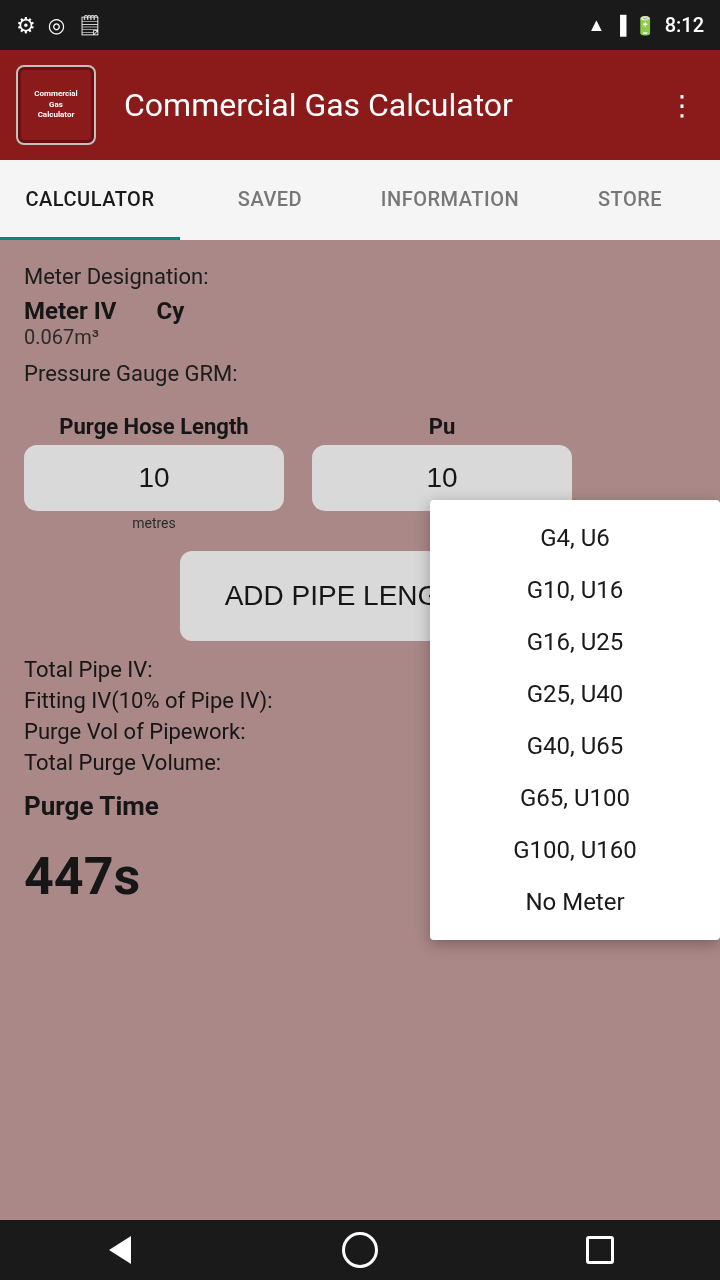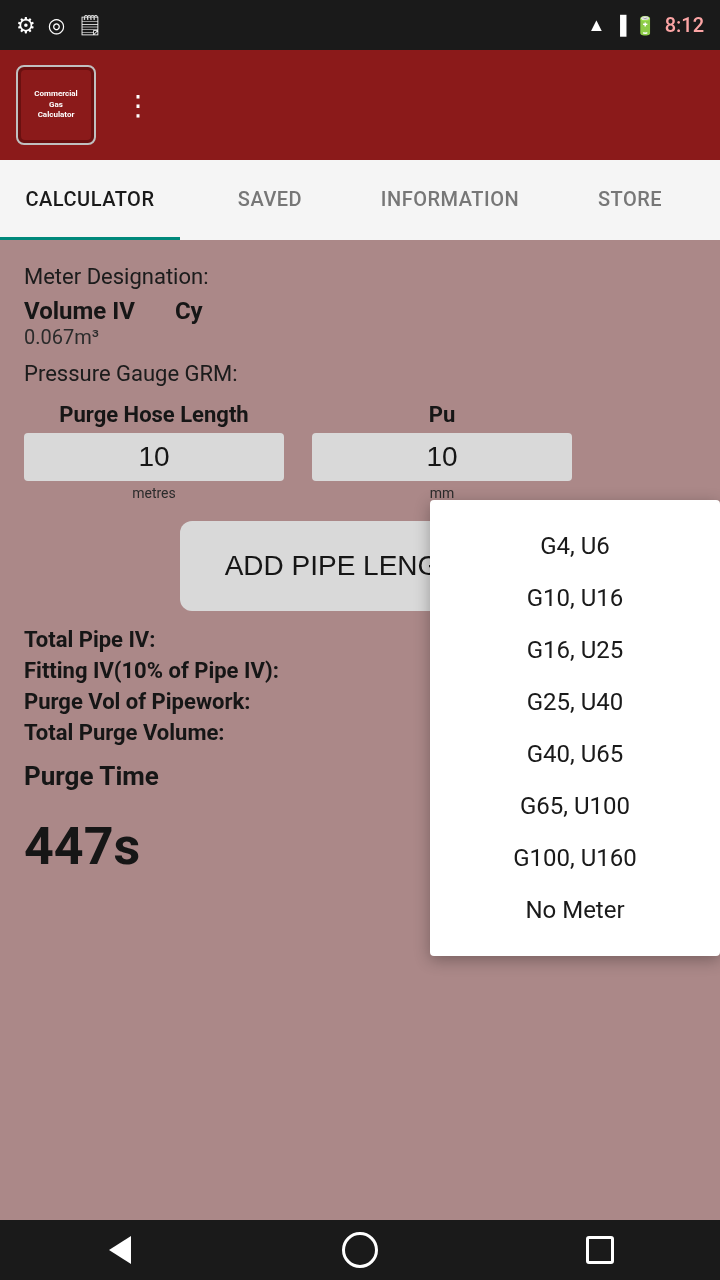--- a/index.html
+++ b/index.html
@@ -30,33 +30,33 @@
     }
     .status-right {
       display: flex;
       gap: 8px;
       align-items: center;
       font-size: 18px;
       color: white;
     }
     .status-time {
       font-size: 20px;
-      color: #fca5a5;
+      color: #ffffff;
       font-weight: 500;
     }
 
     
     .app-bar {
       width: 720px;
       height: 110px;
       background: #8b1a1a;
       display: flex;
       align-items: center;
       padding: 0 16px;
-      gap: 20px;
+      gap: 28px;
     }
     .app-logo {
       width: 80px;
       height: 80px;
       background: #6a1010;
       border-radius: 8px;
       display: flex;
       align-items: center;
       justify-content: center;
       flex-shrink: 0;
@@ -164,23 +164,23 @@
       align-items: center;
     }
     .input-col-label {
       font-size: 22px;
       font-weight: bold;
       color: #1a1a1a;
       margin-bottom: 6px;
     }
     .input-field {
       width: 260px;
-      height: 48px;
+      height: 66px;
       background: white;
-      border-radius: 4px;
+      border-radius: 13px;
       border: none;
       font-size: 28px;
       text-align: center;
       color: #1a1a1a;
       outline: none;
     }
     .input-unit {
       font-size: 14px;
       color: #333;
       margin-top: 4px;
@@ -203,21 +203,20 @@
     }
 
     .results-grid {
       width: 100%;
     }
     .result-row {
       display: flex;
       justify-content: space-between;
       align-items: baseline;
       margin-bottom: 6px;
-      font-weight: bold;
     }
     .result-label {
       font-size: 22px;
       color: #1a1a1a;
     }
     .result-value {
       font-size: 22px;
       color: #1a1a1a;
     }
 
@@ -268,21 +267,21 @@
     
     .dropdown-overlay {
       position: absolute;
       top: 260px;
       right: 0px;
       width: 290px;
       background: white;
       border-radius: 4px;
       box-shadow: 0 4px 16px rgba(0,0,0,0.3);
       z-index: 100;
-      padding: 20px 0;
+      padding: 12px 0;
     }
     .dropdown-item {
       padding: 12px 24px;
       font-size: 24px;
       color: #1a1a1a;
       cursor: pointer;
       text-align: center;
     }
 
     
@@ -352,47 +351,48 @@
     <span class="status-time">8:12</span>
   </div>
 </div>
 
 <div class="app-bar">
   <div class="app-logo">
     <div class="app-logo-inner">
       <div style="font-size:8px; line-height:1.3; text-align:center; color:white; font-weight:bold;">Commercial<br>Gas<br>Calculator</div>
     </div>
   </div>
+  <div class="app-title">Commercial Gas Calculator</div>
   <div class="more-icon">⋮</div>
 </div>
 
 <div class="tab-bar">
   <div class="tab-item active">CALCULATOR</div>
   <div class="tab-item">SAVED</div>
   <div class="tab-item">INFORMATION</div>
   <div class="tab-item">STORE</div>
 </div>
 
 <div class="main-content" style="position:relative;">
 
   <div class="field-row">
     <span class="field-label">Meter Designation:</span>
   </div>
 
   <div class="meter-row" style="margin-bottom: 12px;">
     <div class="meter-col">
-      <span class="meter-name">Volume IV</span>
+      <span class="meter-name">Meter IV</span>
       <span class="meter-sub">0.067m³</span>
     </div>
     <div class="meter-col">
       <span class="meter-name">Cy</span>
     </div>
   </div>
 
-  <div class="field-row" style="margin-bottom: 16px;">
+  <div class="field-row" style="margin-bottom: 28px;">
     <span class="field-label">Pressure Gauge GRM:</span>
   </div>
 
   <div class="purge-inputs-row">
     <div class="input-col">
       <span class="input-col-label">Purge Hose Length</span>
       <input class="input-field" type="text" value="10" style="">
       <span class="input-unit">metres</span>
     </div>
     <div class="input-col">

